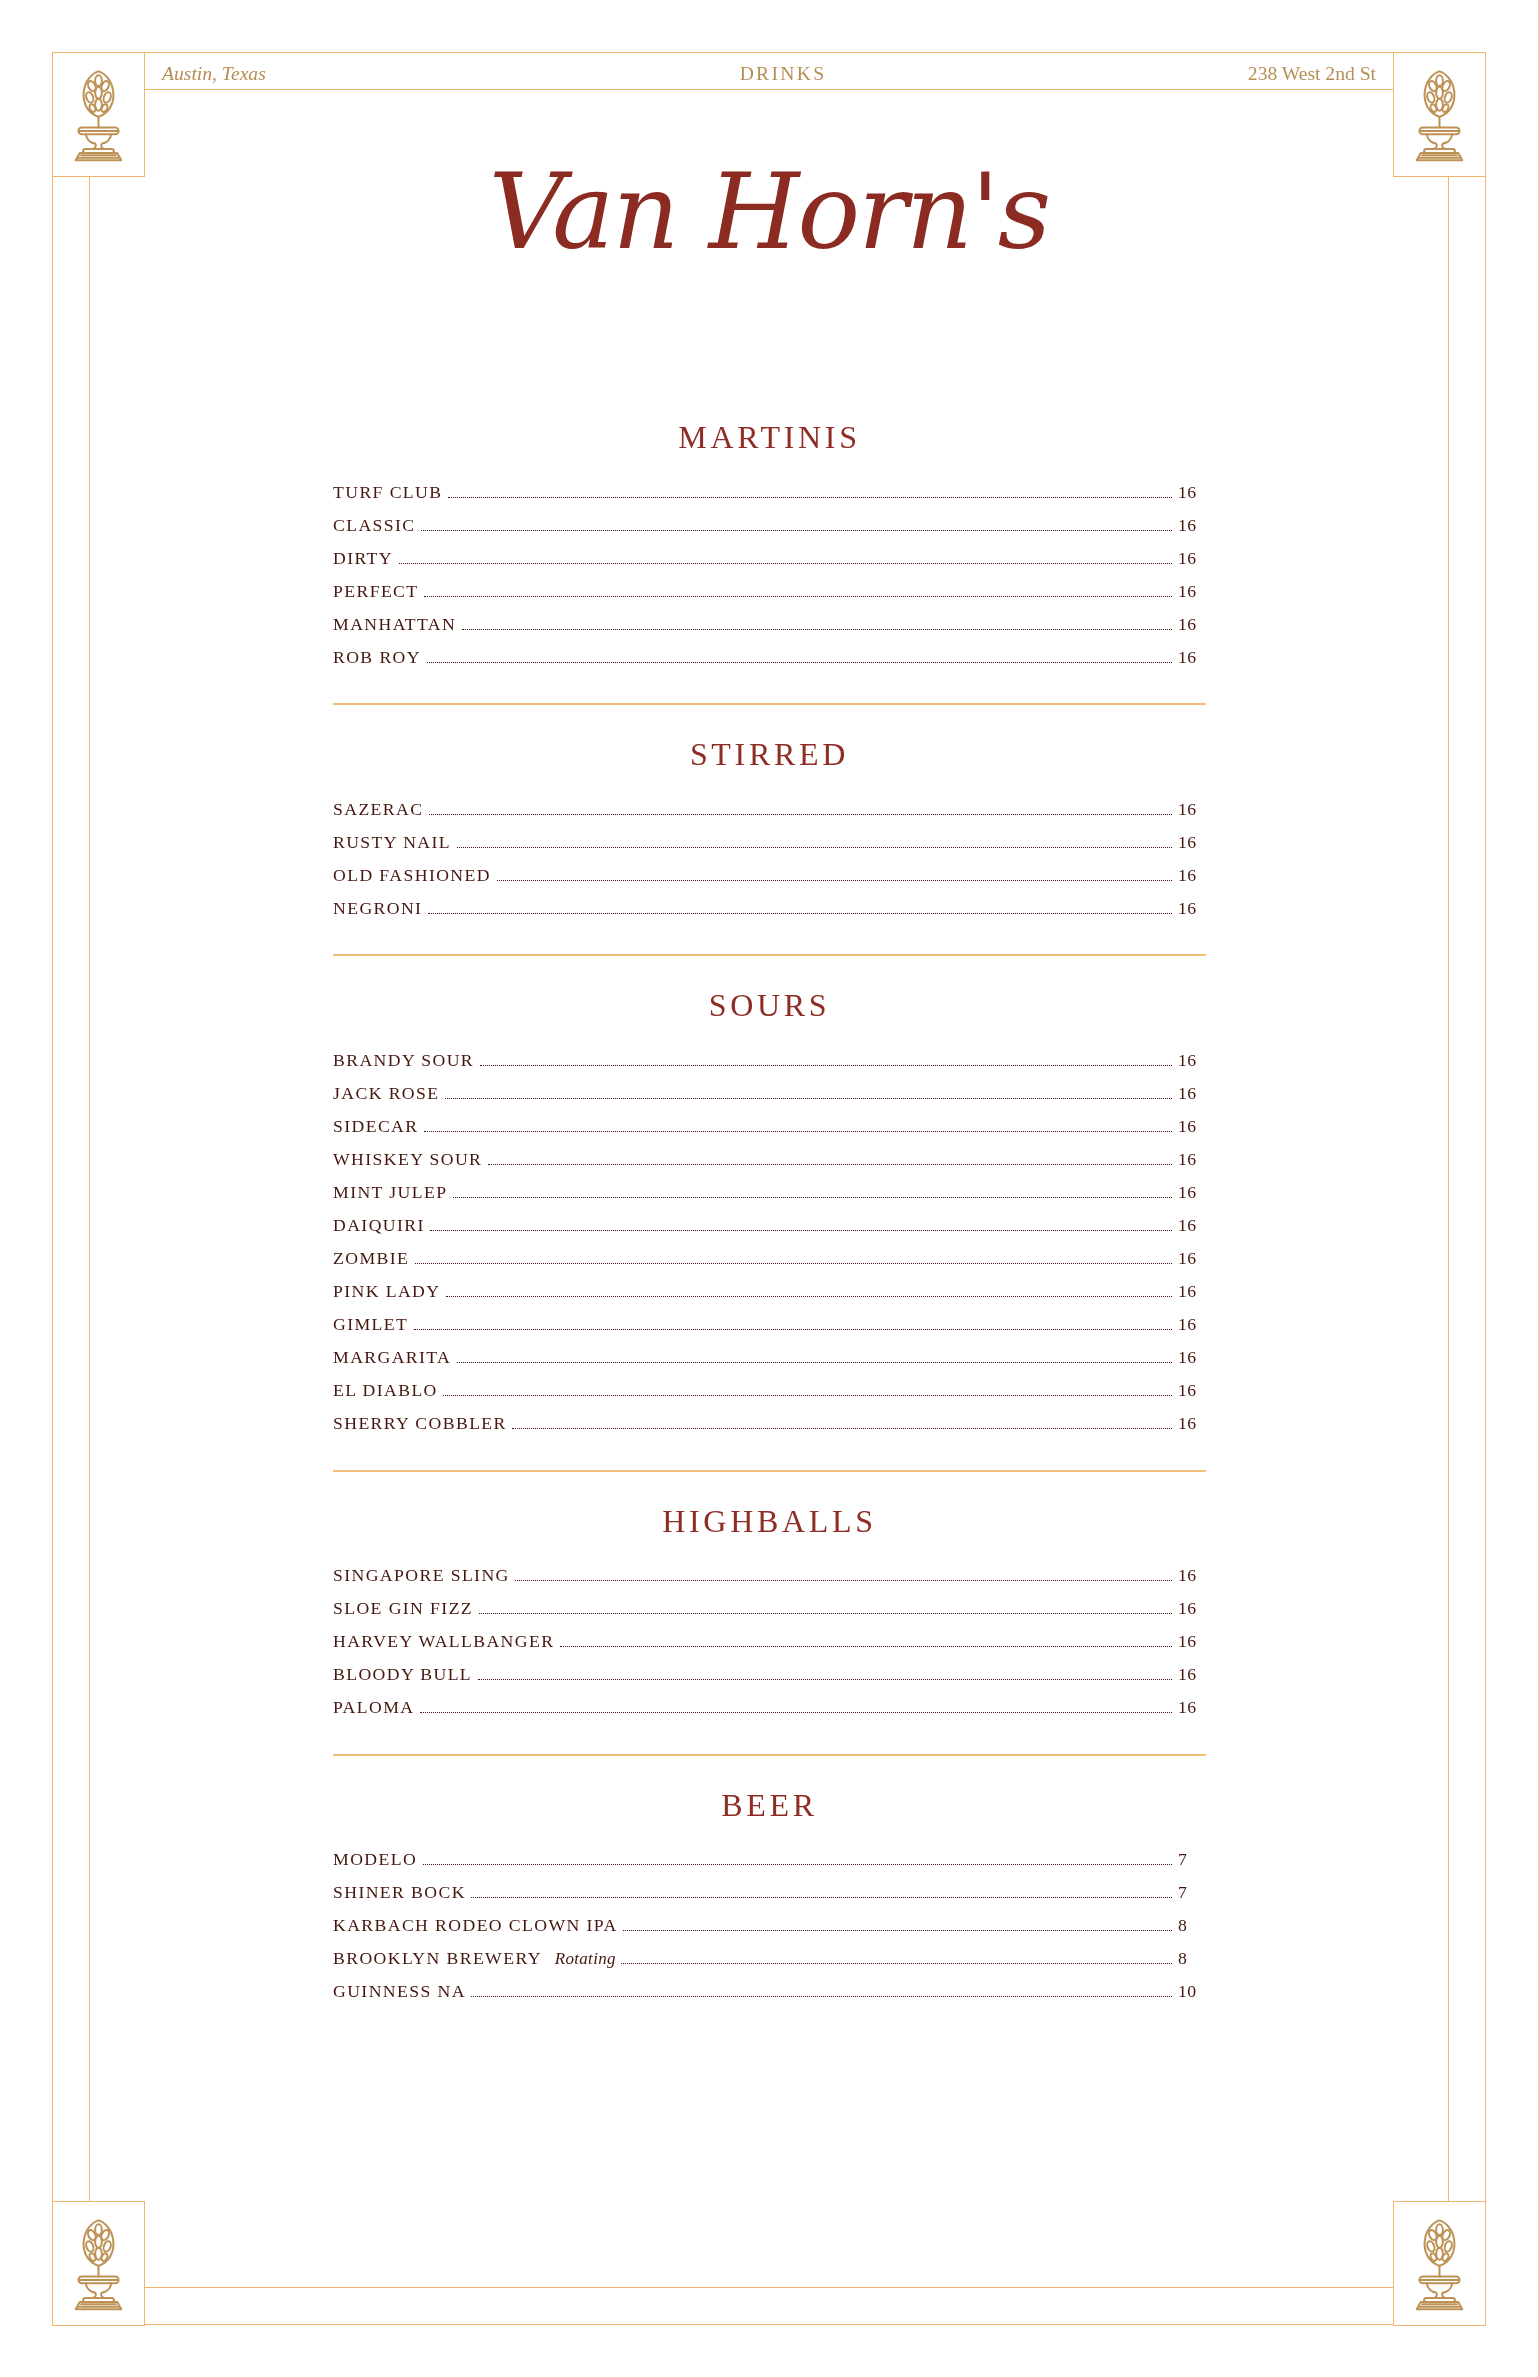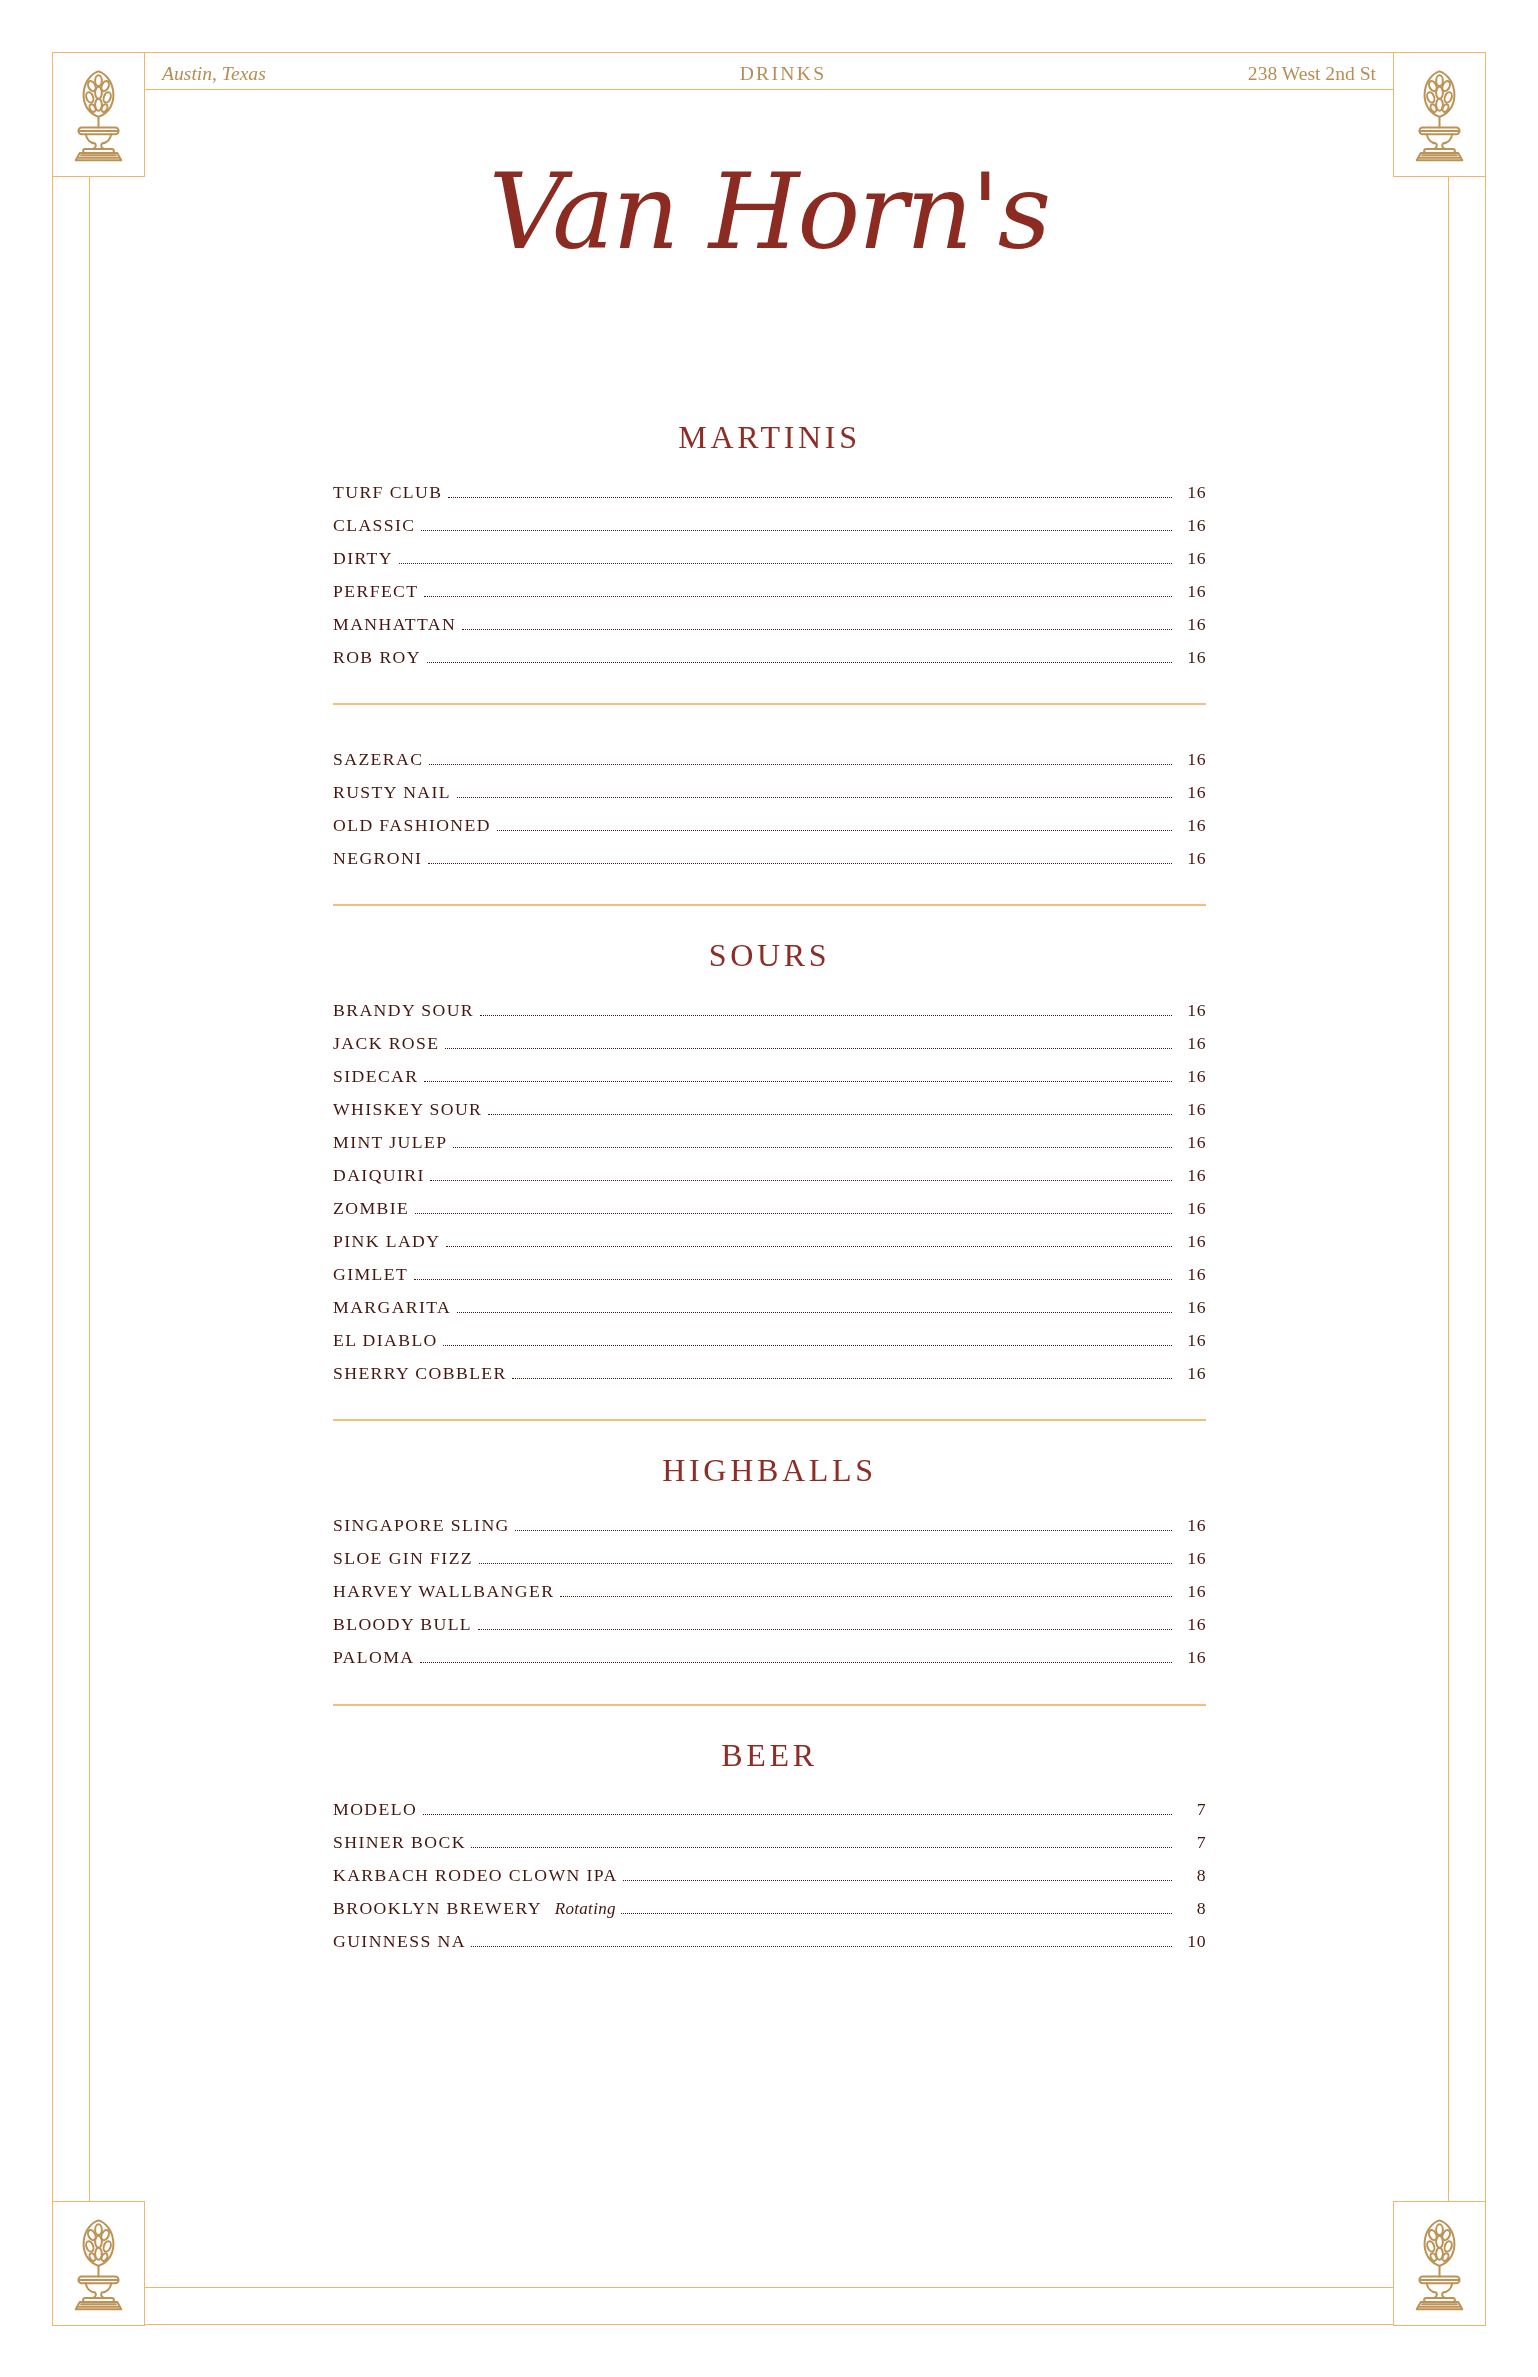--- a/index.html
+++ b/index.html
@@ -63,21 +63,21 @@
     color:var(--ink);font-size:17.7px;letter-spacing:1.4px;
   }
   .menu-row .item-name{white-space:nowrap;line-height:1.05;}
   .menu-row .note{
     font-style:italic;letter-spacing:0.3px;font-size:17px;margin-left:13px;
   }
   .menu-row .leader{
     flex:1;height:0;margin:0 5.6px 3.7px;align-self:flex-end;
     border-bottom:1.9px dotted var(--ink);
   }
-  .menu-row .price{min-width:28px;text-align:right;line-height:1.05;letter-spacing:0.5px;margin-top:9px;}
+  .menu-row .price{min-width:28px;line-height:1.05;letter-spacing:0.5px;margin-top:9px;}
   .divider{border:0;border-top:2.8px solid var(--divider);margin:37px 0 30px;height:0;}
   .orn{display:block;}
 </style>
 </head>
 <body>
 
 <div class="page">
 
   <div class="frame-outer"></div>
   <div class="frame-inner"></div>
@@ -224,20 +224,21 @@
   <div class="menu-row">
     <span class="item-name"><span class="nm">ROB ROY</span></span>
     <span class="leader"></span>
     <span class="price">16</span>
   </div>
 </div>
     <div class="divider"></div>
   </section>
 
   <section class="menu-section">
+    <h2 class="section-title">STIRRED</h2>
     <div class="rows">
   <div class="menu-row">
     <span class="item-name"><span class="nm">SAZERAC</span></span>
     <span class="leader"></span>
     <span class="price">16</span>
   </div>
 
   <div class="menu-row">
     <span class="item-name"><span class="nm">RUSTY NAIL</span></span>
     <span class="leader"></span>

